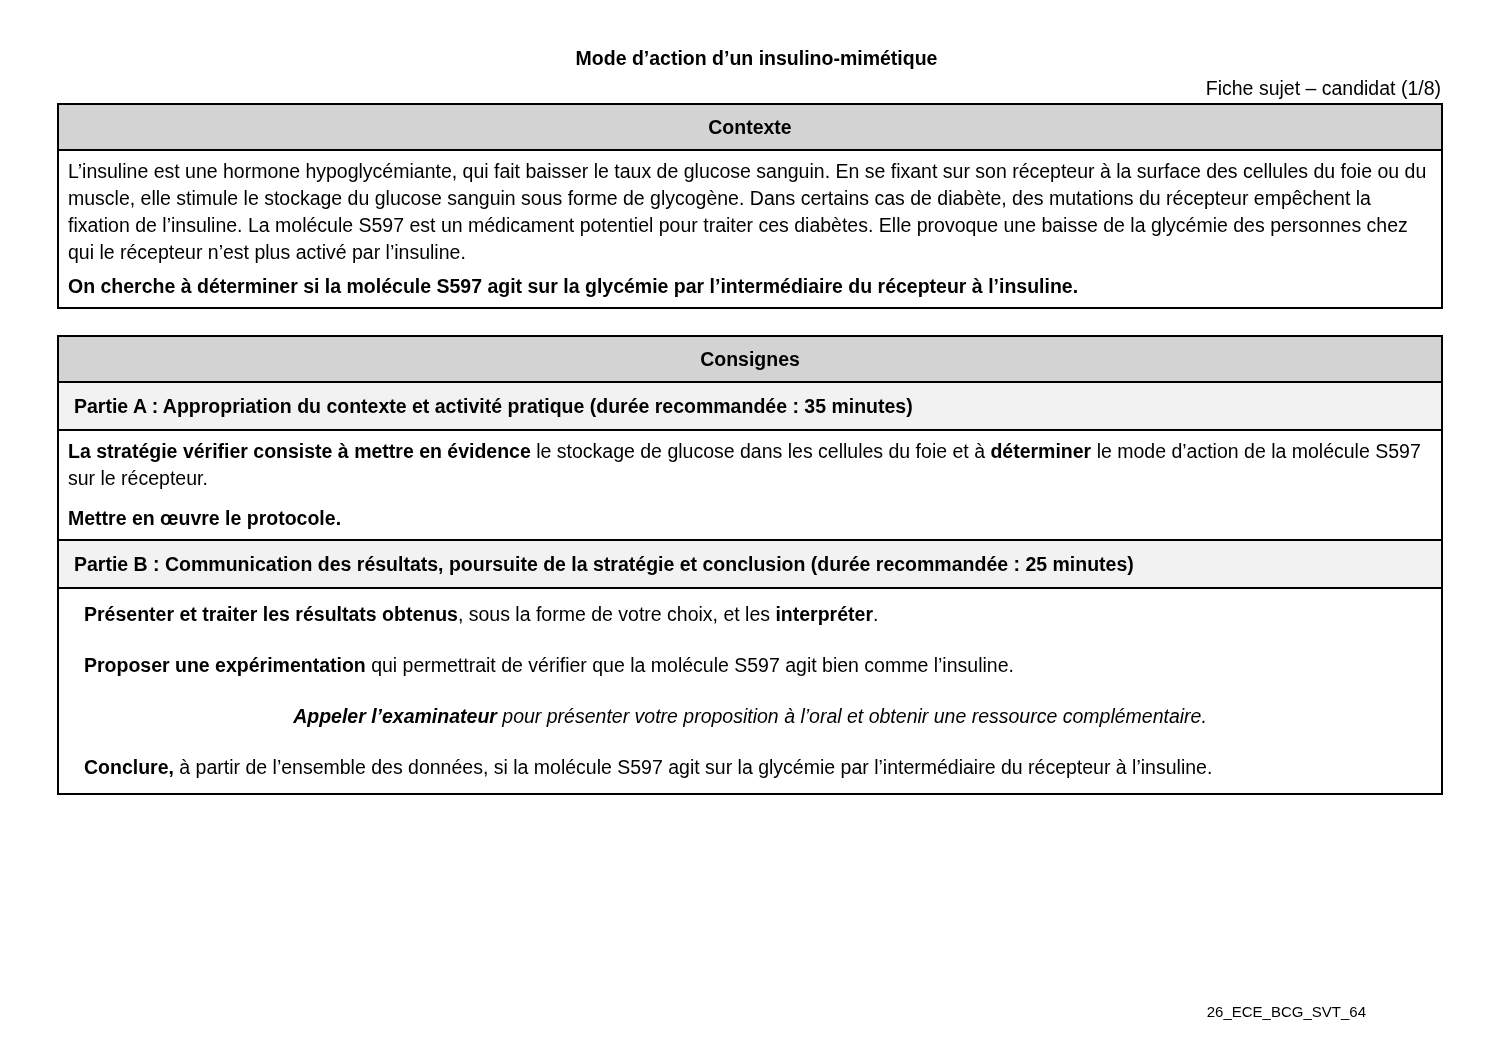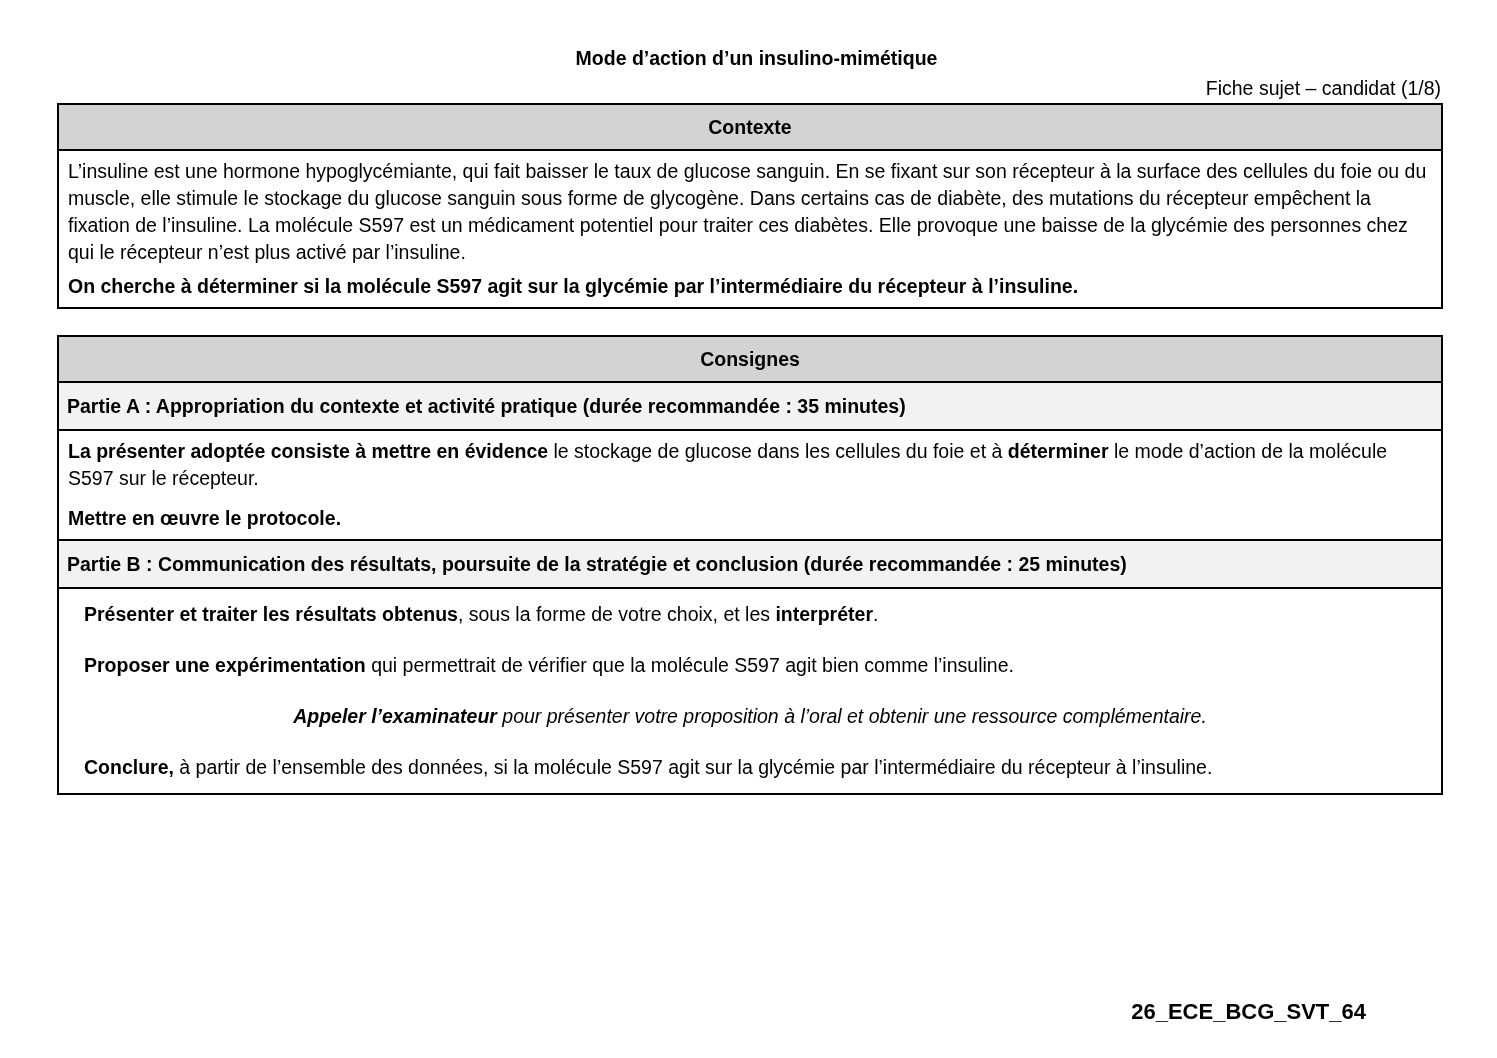--- a/index.html
+++ b/index.html
@@ -46,41 +46,41 @@
   .box-header {
     text-align: center;
     font-weight: bold;
     padding: 10px 8px;
     line-height: 24px;
   }
   .gray-header { background: #d3d3d3; }
   .sub-header {
     background: #f2f2f2;
     font-weight: bold;
-    padding: 11px 8px;
+    padding: 11px 15px;
     line-height: 24px;
   }
   .box-body {
     background: #ffffff;
     padding: 7px 9px;
   }
   .partie-b-body { padding: 12px 25px; }
   .para { margin: 0; }
   .bold { font-weight: bold; }
   .objective { margin-top: 7px; }
   .protocole { margin-top: 13px; }
   .partie-b-body .para + .para { margin-top: 24px; }
   .centered { text-align: center; }
   .italic { font-style: italic; }
   .footer-code {
     position: absolute;
     top: 1001px;
     right: 131px;
-    font-weight: bold;
-    font-size: 22px;
+    font-weight: normal;
+    font-size: 15px;
     line-height: 22px;
   }
 </style>
 </head>
 <body>
 
 <div class="page">
 
   <div class="top-header">
     <div class="doc-title">Mode d’action d’un insulino-mimétique</div>
@@ -94,21 +94,21 @@
       <p class="para bold objective">On cherche à déterminer si la molécule S597 agit sur la glycémie par l’intermédiaire du récepteur à l’insuline.</p>
     </div>
   </section>
 
   <section class="box consignes-box">
     <div class="box-header gray-header">Consignes</div>
 
     <div class="sub-header">Partie A : Appropriation du contexte et activité pratique (durée recommandée : 35 minutes)</div>
 
     <div class="box-body partie-a-body">
-      <p class="para"><span class="bold">La présenter adoptée consiste à mettre en évidence</span><span> le stockage de glucose dans les cellules du foie et à </span><span class="bold">déterminer</span><span> le mode d’action de la molécule S597 sur le récepteur.</span></p>
+      <p class="para"><span class="bold">La stratégie vérifier consiste à mettre en évidence</span><span> le stockage de glucose dans les cellules du foie et à </span><span class="bold">déterminer</span><span> le mode d’action de la molécule S597 sur le récepteur.</span></p>
       <p class="para bold protocole">Mettre en œuvre le protocole.</p>
     </div>
 
     <div class="sub-header">Partie B : Communication des résultats, poursuite de la stratégie et conclusion (durée recommandée : 25 minutes)</div>
 
     <div class="box-body partie-b-body">
       <p class="para"><span class="bold">Présenter et traiter les résultats obtenus</span><span>, sous la forme de votre choix, et les </span><span class="bold">interpréter</span><span>.</span></p>
 
       <p class="para"><span class="bold">Proposer une expérimentation</span><span> qui permettrait de vérifier que la molécule S597 agit bien comme l’insuline.</span></p>
 

